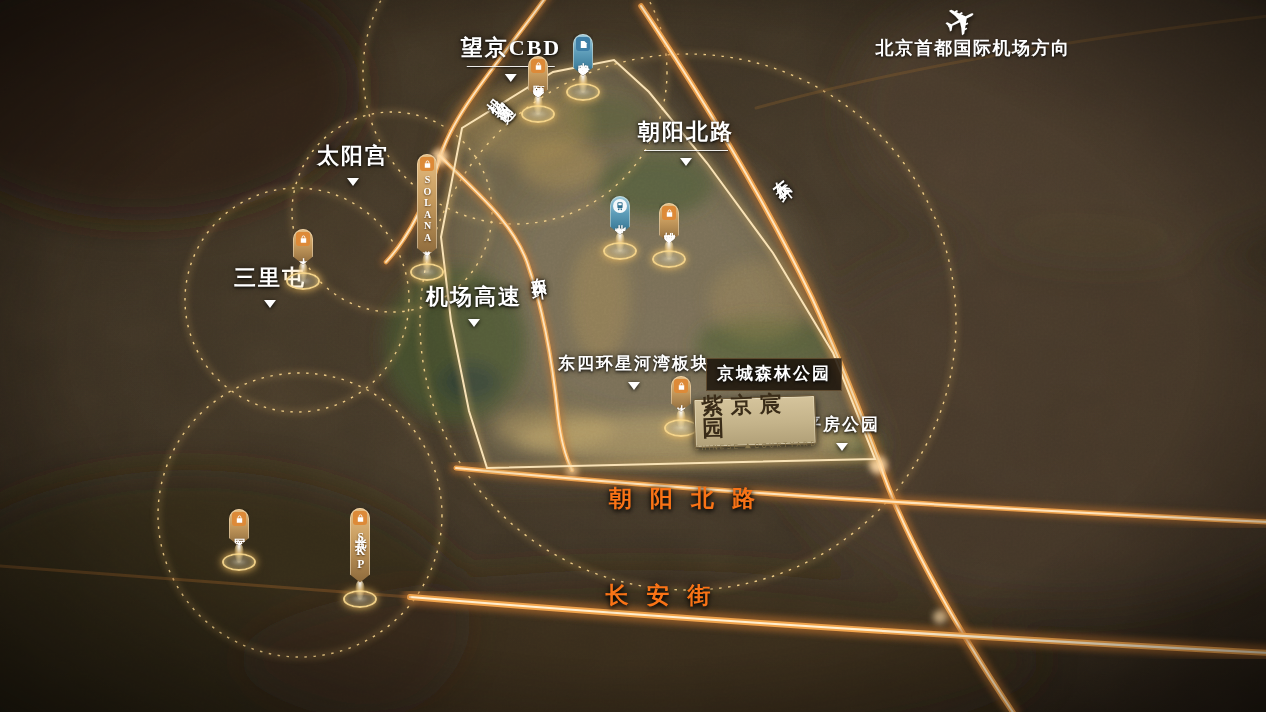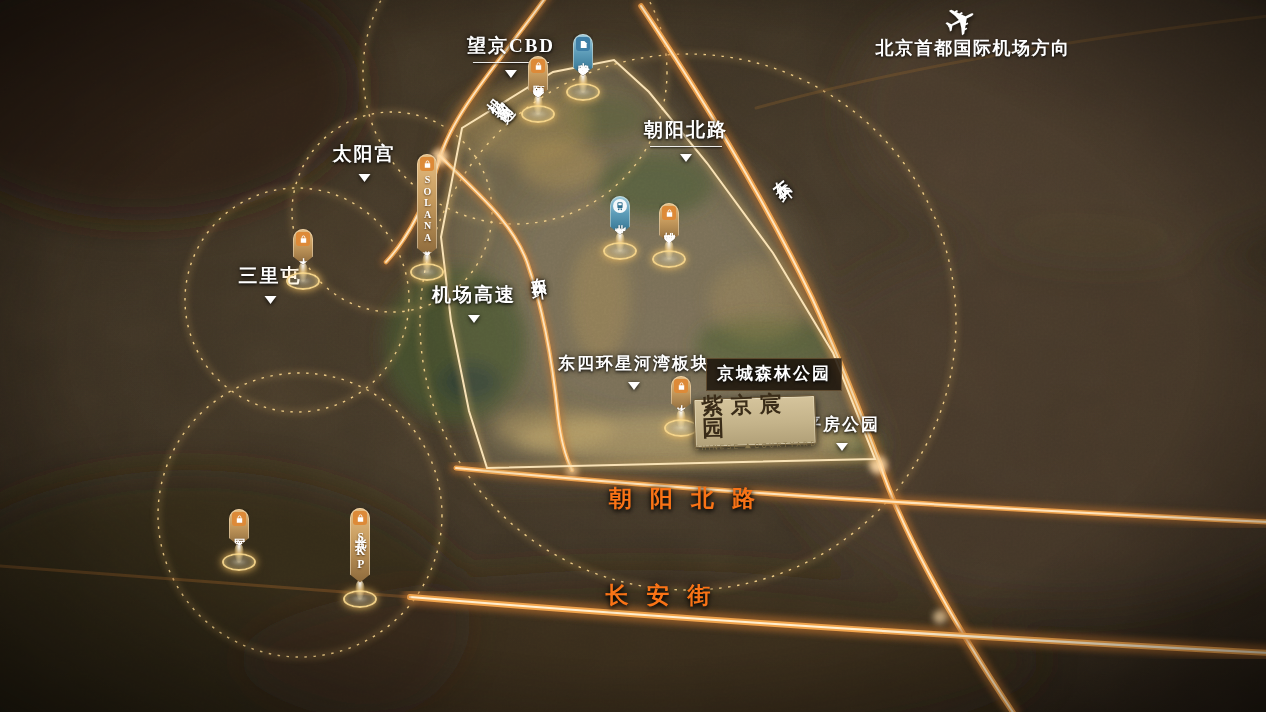--- a/index.html
+++ b/index.html
@@ -2,21 +2,21 @@
 <html><head>
 <meta charset="utf-8">
 <style>
   html,body{margin:0;padding:0;background:#15100a;}
   .map{position:relative;width:1266px;height:712px;overflow:hidden;
        background:#241c12;font-family:"Liberation Serif","DejaVu Serif",serif;}
   .underlay{position:absolute;left:0;top:0;}
 
   
   .area-label{position:absolute;transform:translateX(-50%);text-align:center;color:#fff;z-index:30;}
-  .area-label .txt{font-size:19px;font-weight:bold;letter-spacing:2px;white-space:nowrap;
+  .area-label .txt{font-size:22px;font-weight:bold;letter-spacing:2px;white-space:nowrap;
       text-shadow:0 1px 3px rgba(0,0,0,.95),0 0 7px rgba(0,0,0,.7);}
   .area-label.sm .txt{font-size:17px;}
   .area-label .rule{height:1px;background:rgba(255,255,255,.9);margin:3px 6px 0;
       box-shadow:0 1px 2px rgba(0,0,0,.8);}
   .tri{width:0;height:0;border-left:6px solid transparent;border-right:6px solid transparent;
       border-top:8px solid #fff;margin:7px auto 0;filter:drop-shadow(0 1px 2px rgba(0,0,0,.9));}
   .tri.dark{border-top-color:#241a10;}
   .band{background:rgba(28,20,12,.85);padding:3px 10px 5px;border:1px solid rgba(140,110,70,.55);margin-left:32px;}
 
   
@@ -213,21 +213,21 @@
 
     <rect width="1266" height="712" fill="url(#vig)"></rect>
   </svg>
 
   <div class="area-label" style="left:511px;top:33px">
     <div class="txt">望京CBD</div>
     <div class="rule"></div>
     <div class="tri"></div>
   </div>
 
-  <div class="area-label" style="left:364px;top:141px">
+  <div class="area-label" style="left:353px;top:141px">
     <div class="txt">太阳宫</div>
     <div class="tri"></div>
   </div>
 
   <div class="area-label" style="left:270px;top:263px">
     <div class="txt">三里屯</div>
     <div class="tri"></div>
   </div>
 
   <div class="area-label" style="left:686px;top:117px">

